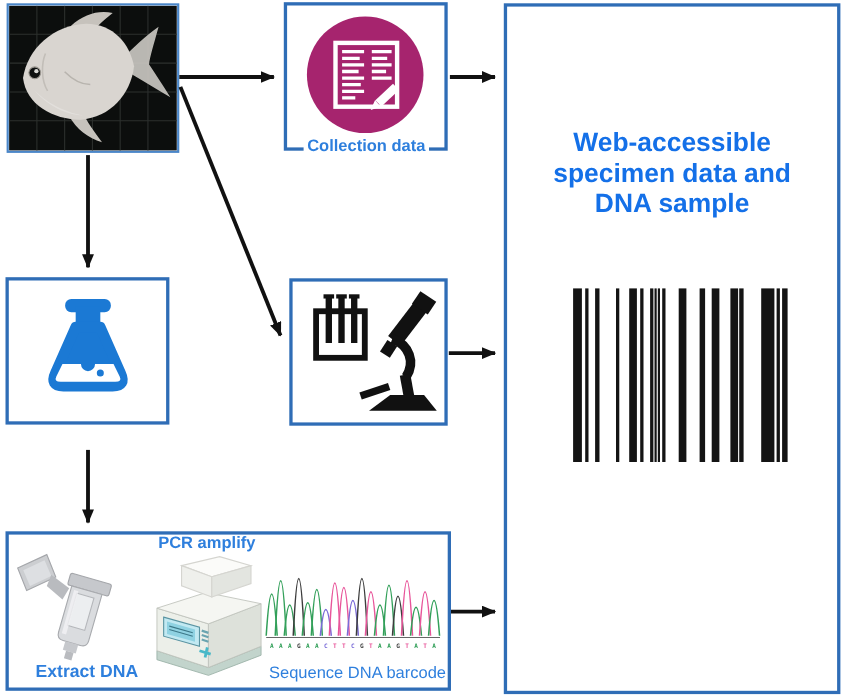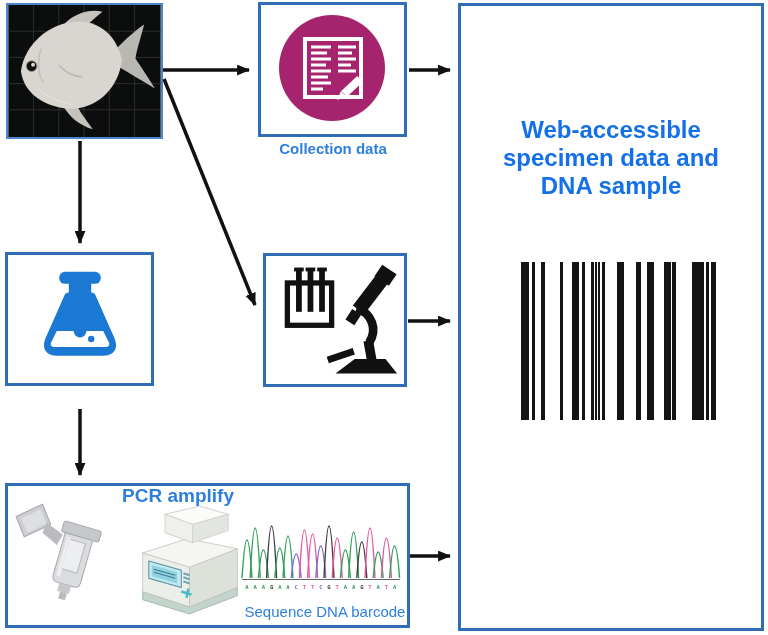--- a/index.html
+++ b/index.html
@@ -8,28 +8,28 @@
   .arrows{position:absolute;left:0;top:0;z-index:5;pointer-events:none;}
   .box{position:absolute;background:#ffffff;border:3px solid var(--box-border,#2f6db6);
        box-sizing:border-box;z-index:2;display:flex;align-items:center;justify-content:center;}
   .imgbox{position:absolute;border:2px solid #4a86c8;box-sizing:border-box;z-index:2;overflow:hidden;}
   .label{position:absolute;z-index:7;text-align:center;font-weight:bold;font-size:15px;
          color:var(--label-text,#2e7fdd);line-height:1.05;}
   .label span{background:#ffffff;padding:0 3px;}
   .specimen-img{left:6px;top:3px;width:157px;height:136px;}
   .specimen-label{left:6px;top:143px;width:157px;}
   .collection-box{left:258px;top:2px;width:149px;height:135px;}
-  .collection-label{left:238px;top:141px;width:190px;}
+  .collection-label{left:238px;top:125px;width:190px;}
   .tissue-box{left:5px;top:252px;width:149px;height:134px;}
   .tissue-label{left:0px;top:389px;width:160px;}
   .photo-box{left:263px;top:253px;width:144px;height:134px;}
   .photo-label{left:253px;top:393px;width:164px;}
   .pcr-box{left:5px;top:483px;width:405px;height:145px;display:block;}
-  .pcr-title{position:absolute;top:-1px;left:20px;width:300px;z-index:7;text-align:center;
-             font-weight:bold;font-size:19px;color:var(--label-text,#2e7fdd);}
+  .pcr-title{position:absolute;top:-1px;left:30px;width:300px;z-index:7;text-align:center;
+             font-weight:bold;font-size:15px;color:var(--label-text,#2e7fdd);}
   .pcr-inner{position:absolute;z-index:3;}
   .spin-svg{left:4px;top:8px;width:112px;height:110px;}
   .machine-svg{left:128px;top:16px;width:108px;height:114px;}
   .chrom-svg{left:232px;top:32px;width:162px;height:78px;}
   .extract-label{left:6px;top:116px;width:130px;position:absolute;z-index:7;text-align:center;
                  font-weight:bold;font-size:16px;color:var(--label-text,#2e7fdd);}
   .seq-label{left:232px;top:117px;width:170px;position:absolute;z-index:7;text-align:center;
              font-weight:normal;font-size:15px;color:var(--label-text,#2e7fdd);}
   .output-box{left:458px;top:3px;width:306px;height:628px;display:block;}
   .output-title{position:absolute;top:110px;left:22px;right:22px;z-index:3;text-align:center;
@@ -217,16 +217,17 @@
         <text x="130" y="71" text-anchor="middle" font-size="5.5" font-weight="bold" font-family="&quot;DejaVu Sans Mono&quot;,monospace" fill="#e8559a">T</text>
         <path d="M133.2,60 Q138.2,8 143.2,60" fill="none" stroke="#33a05a" stroke-width="1.4"></path>
         <text x="138.2" y="71" text-anchor="middle" font-size="5.5" font-weight="bold" font-family="&quot;DejaVu Sans Mono&quot;,monospace" fill="#33a05a">A</text>
         <path d="M141.4,60 Q146.4,-20 151.4,60" fill="none" stroke="#e8559a" stroke-width="1.4"></path>
         <text x="146.39999999999998" y="71" text-anchor="middle" font-size="5.5" font-weight="bold" font-family="&quot;DejaVu Sans Mono&quot;,monospace" fill="#e8559a">T</text>
         <path d="M149.6,60 Q154.6,-4 159.6,60" fill="none" stroke="#33a05a" stroke-width="1.4"></path>
         <text x="154.6" y="71" text-anchor="middle" font-size="5.5" font-weight="bold" font-family="&quot;DejaVu Sans Mono&quot;,monospace" fill="#33a05a">A</text>
         <line x1="2" y1="61.5" x2="160" y2="61.5" stroke="#666" stroke-width="1"></line>
       </svg>
 
+    <div class="extract-label">Extract DNA</div>
     <div class="seq-label">Sequence DNA barcode</div>
   </div>
 
 </div>
 
 </body></html>

